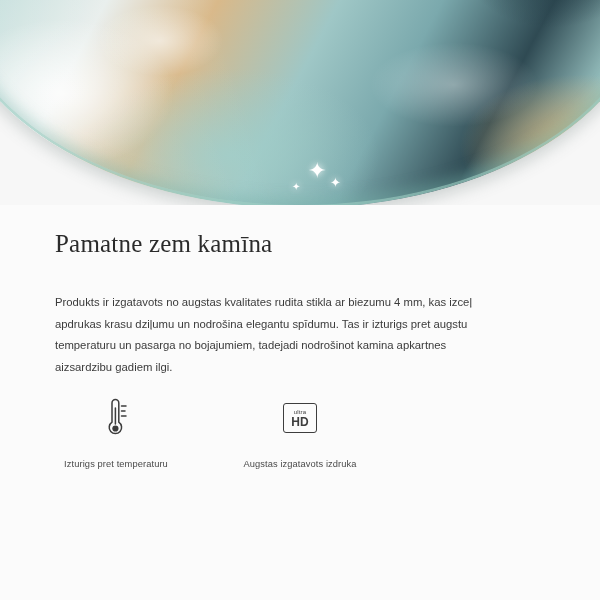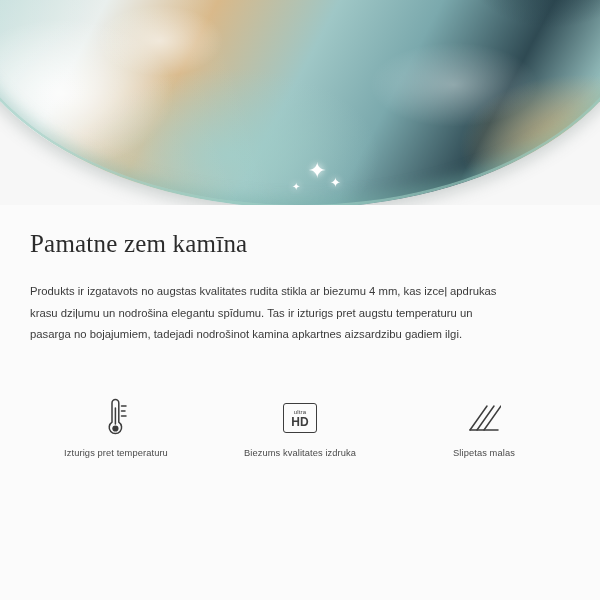--- a/index.html
+++ b/index.html
@@ -66,33 +66,33 @@
   }
   .sparkle.s1 { left: 308px; top: 160px; font-size: 22px; }
   .sparkle.s2 { left: 330px; top: 176px; font-size: 13px; }
   .sparkle.s3 { left: 292px; top: 182px; font-size: 10px; }
 
   
   .content {
     position: absolute;
     top: 228px; left: 0;
     width: 540px;
-    padding: 0 30px;
+    padding: 0 55px;
   }
   .headline {
     font-family: "Liberation Serif", serif;
     font-size: 25px;
     line-height: 1.28;
     color: #2b2b2b;
     font-weight: 400;
     letter-spacing: 0.2px;
   }
   .headline .l2 { display: block; }
   .body-copy {
-    margin-top: 21px;
+    margin-top: 32px;
     font-size: 11.3px;
     line-height: 1.92;
     color: #3b3b3b;
     max-width: 534px;
   }
 
   
   .features {
     position: absolute;
     top: 395px; left: 0;
@@ -107,21 +107,21 @@
     flex-direction: column;
     align-items: center;
   }
   .feature-icon {
     height: 46px;
     display: flex;
     align-items: center;
     justify-content: flex-end;
   }
   .feature-label {
-    margin-top: 7px;
+    margin-top: 18px;
     font-size: 9.3px;
     color: #4a4a4a;
     text-align: center;
     letter-spacing: 0.1px;
   }
   .hd-badge {
     width: 34px; height: 30px;
     border: 1.6px solid #3d3d3d;
     border-radius: 3px;
     display: flex;
@@ -171,32 +171,21 @@
       <div class="feature-label">Izturigs pret temperaturu</div>
     </div>
 
     <div class="feature">
       <div class="feature-icon">
         <div class="hd-badge">
           <span class="t">ultra</span>
           <span class="b">HD</span>
         </div>
       </div>
-      <div class="feature-label">Biezums kvalitates izdruka</div>
+      <div class="feature-label">Augstas izgatavots izdruka</div>
     </div>
 
 
 
-    <div class="feature">
-      <div class="feature-icon">
-        <svg width="34" height="32" viewBox="0 0 34 32" fill="none" stroke="#3d3d3d" stroke-width="1.5" stroke-linecap="round">
-          <path d="M3 28L20 4"></path>
-          <path d="M10 28L27 4"></path>
-          <path d="M17 28L34 4"></path>
-          <path d="M3 28h28"></path>
-        </svg>
-      </div>
-      <div class="feature-label">Slipetas malas</div>
-    </div>
 
 
   </div>
 </div>
 
 </body></html>

